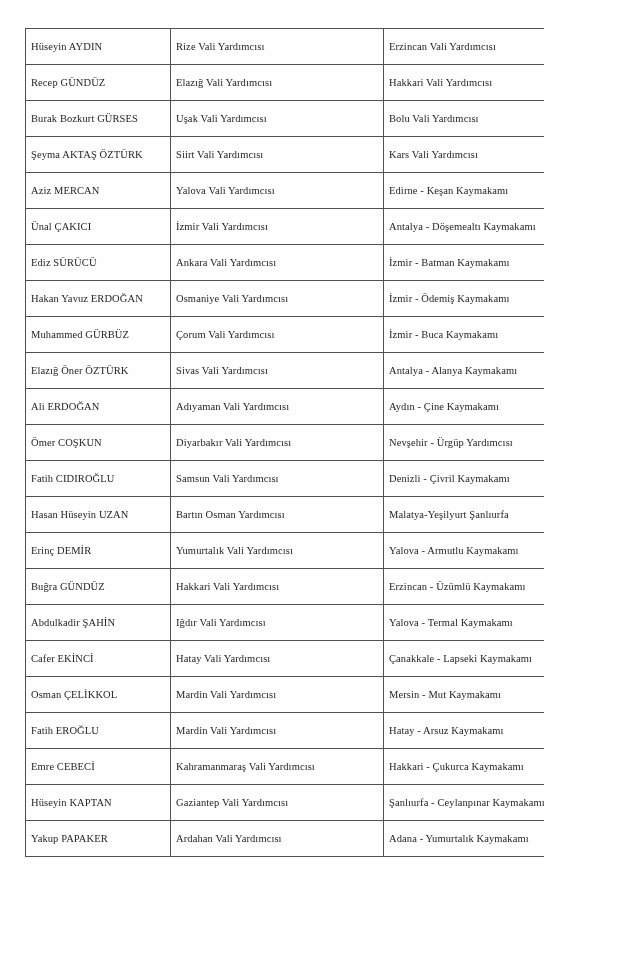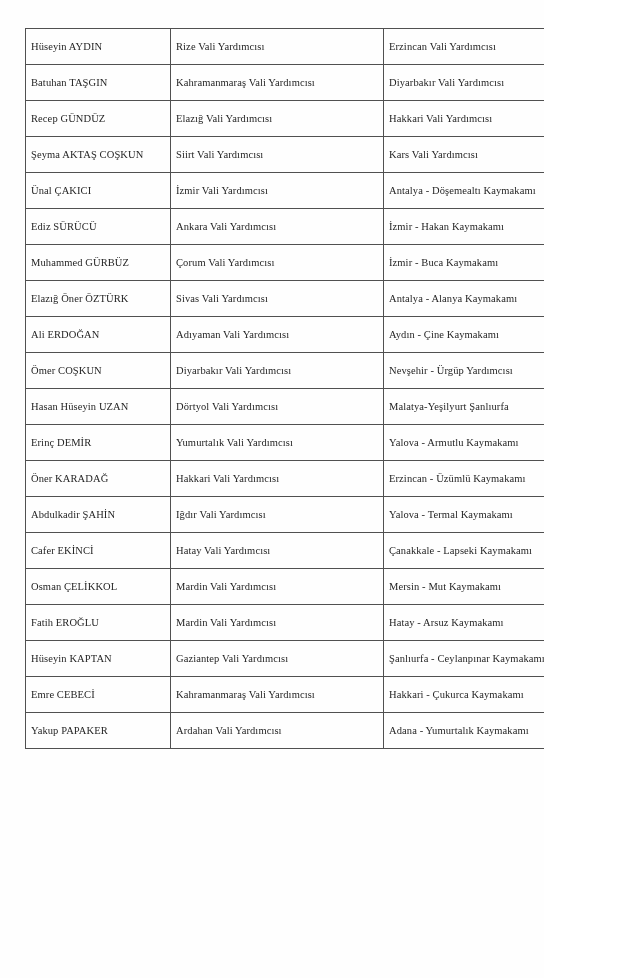--- a/index.html
+++ b/index.html
@@ -50,43 +50,53 @@
       <col class="col-current">
       <col class="col-new">
     </colgroup>
     <tbody>
         <tr>
     <td>Hüseyin AYDIN</td>
     <td>Rize Vali Yardımcısı</td>
     <td>Erzincan Vali Yardımcısı</td>
   </tr>
         <tr>
-    <td>Batuhan TAŞGIN</td>
-    <td>Kahramanmaraş Vali Yardımcısı</td>
-    <td>Diyarbakır Vali Yardımcısı</td>
-  </tr>
-        <tr>
     <td>Recep GÜNDÜZ</td>
     <td>Elazığ Vali Yardımcısı</td>
     <td>Hakkari Vali Yardımcısı</td>
   </tr>
         <tr>
-    <td>Şeyma AKTAŞ COŞKUN</td>
+    <td>Burak Bozkurt GÜRSES</td>
+    <td>Uşak Vali Yardımcısı</td>
+    <td>Bolu Vali Yardımcısı</td>
+  </tr>
+        <tr>
+    <td>Şeyma AKTAŞ ÖZTÜRK</td>
     <td>Siirt Vali Yardımcısı</td>
     <td>Kars Vali Yardımcısı</td>
+  </tr>
+        <tr>
+    <td>Aziz MERCAN</td>
+    <td>Yalova Vali Yardımcısı</td>
+    <td>Edirne - Keşan Kaymakamı</td>
   </tr>
         <tr>
     <td>Ünal ÇAKICI</td>
     <td>İzmir Vali Yardımcısı</td>
     <td>Antalya - Döşemealtı Kaymakamı</td>
   </tr>
         <tr>
     <td>Ediz SÜRÜCÜ</td>
     <td>Ankara Vali Yardımcısı</td>
-    <td>İzmir - Hakan Kaymakamı</td>
+    <td>İzmir - Batman Kaymakamı</td>
+  </tr>
+        <tr>
+    <td>Hakan Yavuz ERDOĞAN</td>
+    <td>Osmaniye Vali Yardımcısı</td>
+    <td>İzmir - Ödemiş Kaymakamı</td>
   </tr>
         <tr>
     <td>Muhammed GÜRBÜZ</td>
     <td>Çorum Vali Yardımcısı</td>
     <td>İzmir - Buca Kaymakamı</td>
   </tr>
         <tr>
     <td>Elazığ Öner ÖZTÜRK</td>
     <td>Sivas Vali Yardımcısı</td>
     <td>Antalya - Alanya Kaymakamı</td>
@@ -95,31 +105,36 @@
     <td>Ali ERDOĞAN</td>
     <td>Adıyaman Vali Yardımcısı</td>
     <td>Aydın - Çine Kaymakamı</td>
   </tr>
         <tr>
     <td>Ömer COŞKUN</td>
     <td>Diyarbakır Vali Yardımcısı</td>
     <td>Nevşehir - Ürgüp Yardımcısı</td>
   </tr>
         <tr>
+    <td>Fatih CIDIROĞLU</td>
+    <td>Samsun Vali Yardımcısı</td>
+    <td>Denizli - Çivril Kaymakamı</td>
+  </tr>
+        <tr>
     <td>Hasan Hüseyin UZAN</td>
-    <td>Dörtyol Vali Yardımcısı</td>
+    <td>Bartın Osman Yardımcısı</td>
     <td>Malatya-Yeşilyurt Şanlıurfa</td>
   </tr>
         <tr>
     <td>Erinç DEMİR</td>
     <td>Yumurtalık Vali Yardımcısı</td>
     <td>Yalova - Armutlu Kaymakamı</td>
   </tr>
         <tr>
-    <td>Öner KARADAĞ</td>
+    <td>Buğra GÜNDÜZ</td>
     <td>Hakkari Vali Yardımcısı</td>
     <td>Erzincan - Üzümlü Kaymakamı</td>
   </tr>
         <tr>
     <td>Abdulkadir ŞAHİN</td>
     <td>Iğdır Vali Yardımcısı</td>
     <td>Yalova - Termal Kaymakamı</td>
   </tr>
         <tr>
     <td>Cafer EKİNCİ</td>
@@ -130,28 +145,28 @@
     <td>Osman ÇELİKKOL</td>
     <td>Mardin Vali Yardımcısı</td>
     <td>Mersin - Mut Kaymakamı</td>
   </tr>
         <tr>
     <td>Fatih EROĞLU</td>
     <td>Mardin Vali Yardımcısı</td>
     <td>Hatay - Arsuz Kaymakamı</td>
   </tr>
         <tr>
+    <td>Emre CEBECİ</td>
+    <td>Kahramanmaraş Vali Yardımcısı</td>
+    <td>Hakkari - Çukurca Kaymakamı</td>
+  </tr>
+        <tr>
     <td>Hüseyin KAPTAN</td>
     <td>Gaziantep Vali Yardımcısı</td>
     <td>Şanlıurfa - Ceylanpınar Kaymakamı</td>
-  </tr>
-        <tr>
-    <td>Emre CEBECİ</td>
-    <td>Kahramanmaraş Vali Yardımcısı</td>
-    <td>Hakkari - Çukurca Kaymakamı</td>
   </tr>
         <tr>
     <td>Yakup PAPAKER</td>
     <td>Ardahan Vali Yardımcısı</td>
     <td>Adana - Yumurtalık Kaymakamı</td>
   </tr>
       </tbody>
   </table>
 </div>
 

